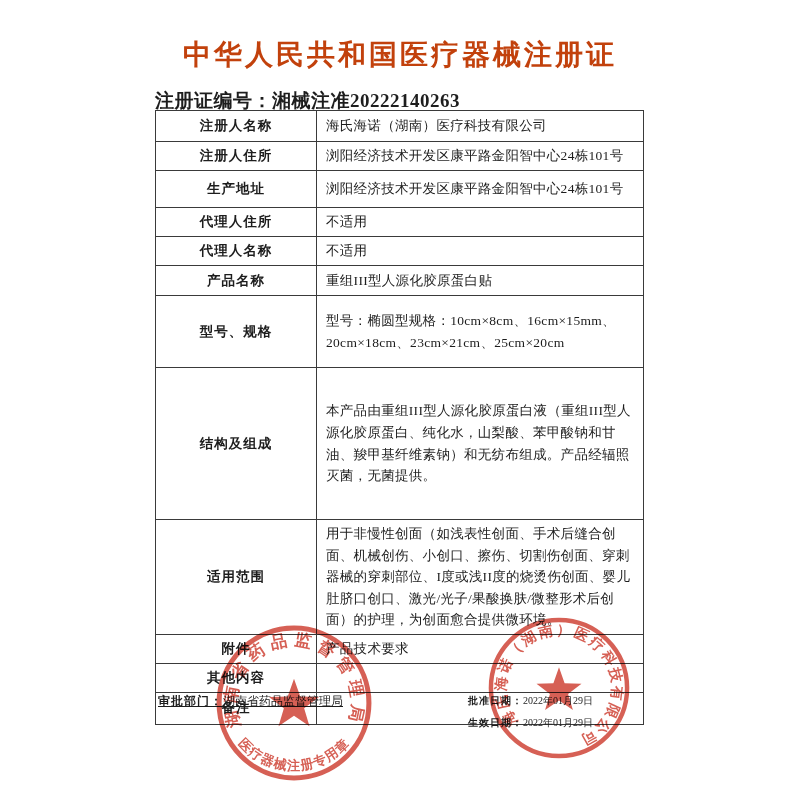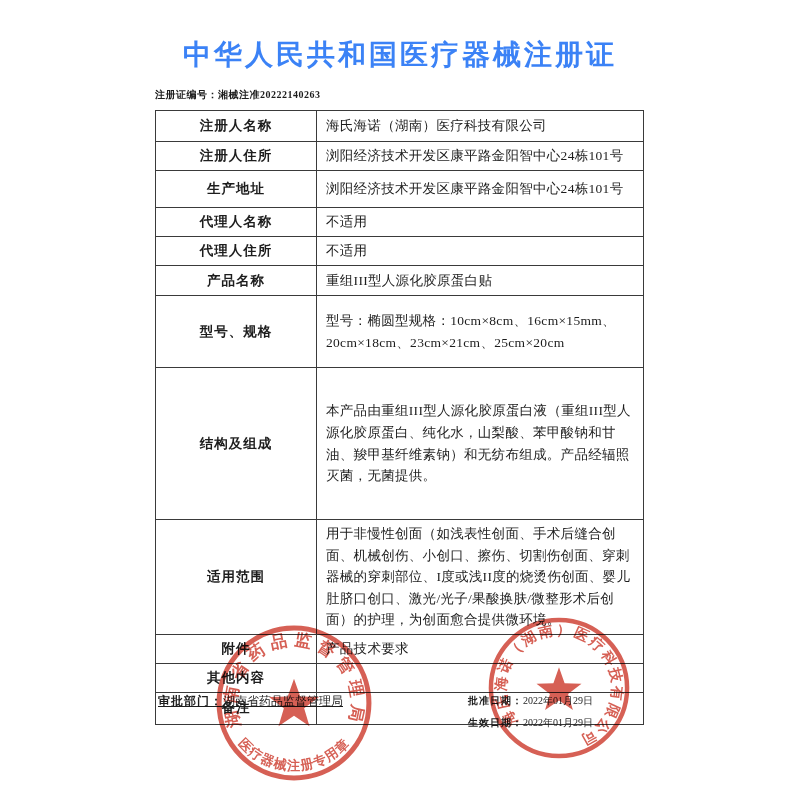--- a/index.html
+++ b/index.html
@@ -8,25 +8,25 @@
     width:800px;height:800px;
     background:#ffffff;
     font-family:"Liberation Serif","DejaVu Serif",serif;
     color:#1d1d1d;
     overflow:hidden;
   }
   .doc-title{
     position:absolute;top:36px;left:0;width:100%;
     text-align:center;
     font-size:28px;font-weight:bold;letter-spacing:3px;
-    color:#3b82f6;
+    color:#c2410c;
   }
   .cert-no{
     position:absolute;top:88px;left:155px;
-    font-size:10px;font-weight:bold;letter-spacing:.5px;
+    font-size:19px;font-weight:bold;letter-spacing:.5px;
   }
   table.cert{
     position:absolute;top:110px;left:155px;
     width:489px;
     border-collapse:collapse;table-layout:fixed;
   }
   table.cert td{
     border:1.5px solid #3a3a3a;
     font-size:13.5px;
     vertical-align:middle;
@@ -93,25 +93,25 @@
       </tr>
       <tr style="height:29px">
         <td class="lbl">注册人住所</td>
         <td class="val">浏阳经济技术开发区康平路金阳智中心24栋101号</td>
       </tr>
       <tr style="height:37px">
         <td class="lbl">生产地址</td>
         <td class="val">浏阳经济技术开发区康平路金阳智中心24栋101号</td>
       </tr>
       <tr style="height:29px">
-        <td class="lbl">代理人名称</td>
+        <td class="lbl">代理人住所</td>
         <td class="val">不适用</td>
       </tr>
       <tr style="height:29px">
-        <td class="lbl">代理人住所</td>
+        <td class="lbl">代理人名称</td>
         <td class="val">不适用</td>
       </tr>
       <tr style="height:30px">
         <td class="lbl">产品名称</td>
         <td class="val">重组III型人源化胶原蛋白贴</td>
       </tr>
       <tr style="height:72px">
         <td class="lbl">型号、规格</td>
         <td class="val">型号：椭圆型规格：10cm×8cm、16cm×15mm、20cm×18cm、23cm×21cm、25cm×20cm</td>
       </tr>

